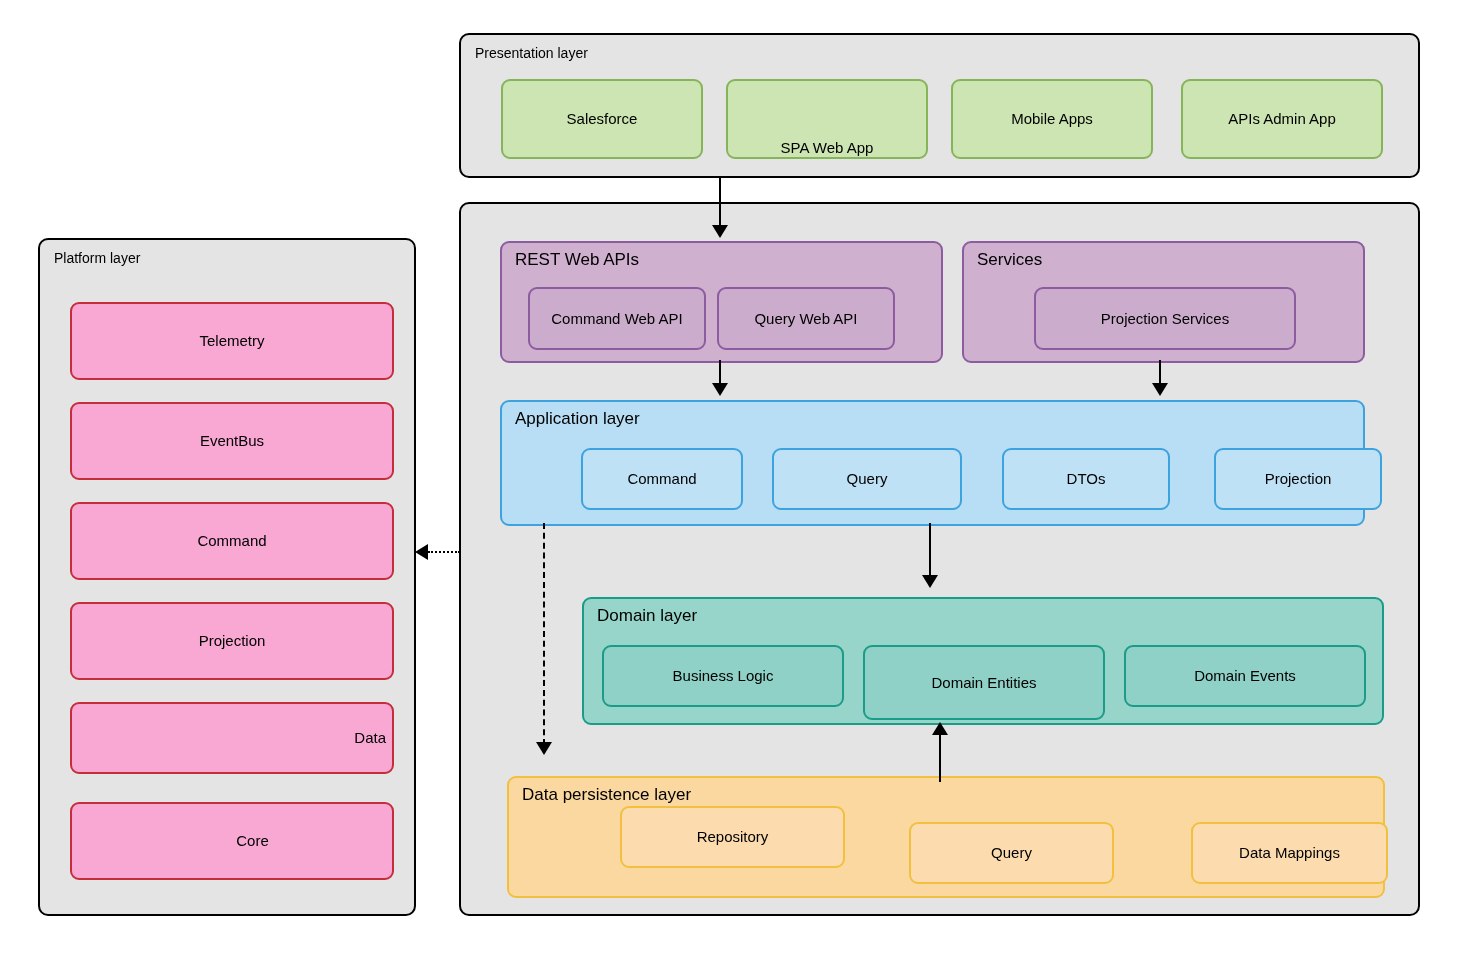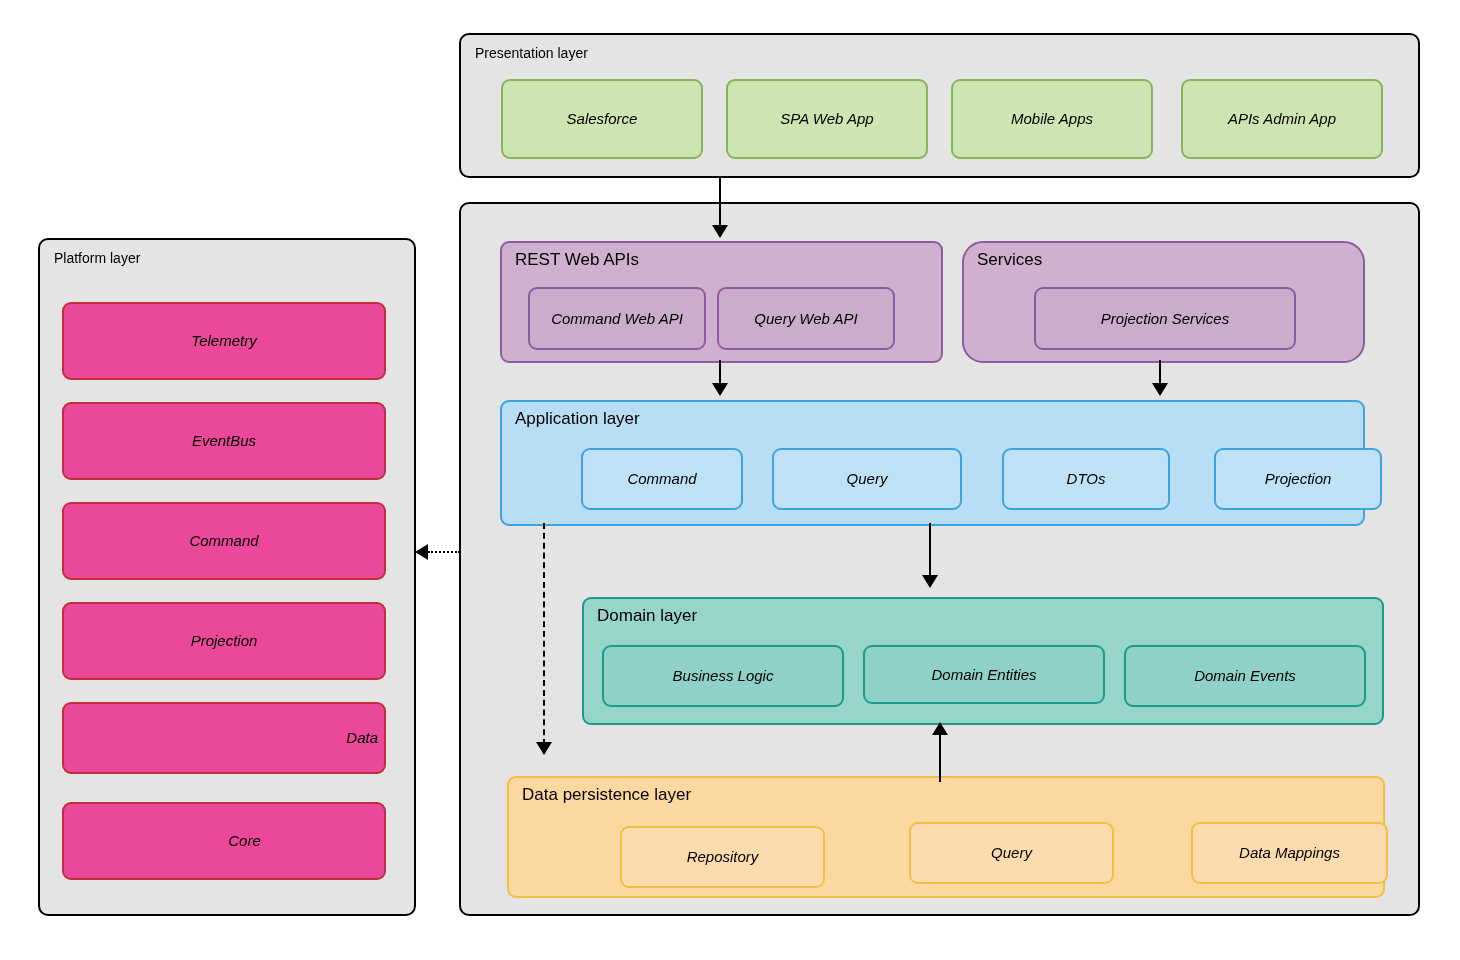--- a/index.html
+++ b/index.html
@@ -64,34 +64,33 @@
     border-width: 2px;
     border-style: solid;
     border-radius: 9px;
     display: flex;
     align-items: center;
     justify-content: center;
     text-align: center;
     font-size: 15px;
     line-height: 18px;
     padding: 0 6px;
-    font-style: italic;
   }
 
   
   .pal-green  { background: #cce5b2; border-color: #86b459; }
   .pal-purple { background: #cfb0cf; border-color: #8d5ca0; }
   .pal-purple-deep { background: #ccaccc; border-color: #8d5ca0; }
   .pal-blue   { background: #b8def5; border-color: #3da3de; }
   .pal-blue-node { background: #bfe1f6; border-color: #3da3de; }
   .pal-teal   { background: #97d5ca; border-color: #1a9c88; }
   .pal-teal-node { background: #8fd1c6; border-color: #1a9c88; }
   .pal-orange { background: #fcd8a1; border-color: #f1c040; }
   .pal-orange-node { background: #fcdcae; border-color: #f1c040; }
-  .pal-red    { background: #ec4899; border-color: #c42e3c; }
+  .pal-red    { background: #f9a8d4; border-color: #c42e3c; margin-left: 8px; }
 
   
   .conn-line {
     position: absolute;
     background: #000000;
   }
   .conn-v { width: 2px; }
 
   .conn-dashed-v {
     position: absolute;
@@ -153,21 +152,21 @@
       <span>Core</span>
     </div>
   </div>
 
   <div class="group" style="left:459px; top:33px; width:961px; height:145px;">
     <div class="grp-title">Presentation layer</div>
 
     <div class="node pal-green" style="left:40px; top:44px; width:202px; height:80px;">
       <span>Salesforce</span>
     </div>
-    <div class="node pal-green" style="left:265px; top:44px; width:202px; height:80px;">
+    <div class="node pal-green" style="left:265px; top:44px; width:202px; height:80px;align-items:flex-end;">
       <span>SPA Web App</span>
     </div>
     <div class="node pal-green" style="left:490px; top:44px; width:202px; height:80px;">
       <span>Mobile Apps</span>
     </div>
     <div class="node pal-green" style="left:720px; top:44px; width:202px; height:80px;">
       <span>APIs Admin App</span>
     </div>
   </div>
 
@@ -176,21 +175,21 @@
     <div class="band pal-purple" style="left:39px; top:37px; width:443px; height:122px;">
       <div class="band-title">REST Web APIs</div>
       <div class="node pal-purple-deep" style="left:26px; top:44px; width:178px; height:63px;">
         <span>Command Web API</span>
       </div>
       <div class="node pal-purple-deep" style="left:215px; top:44px; width:178px; height:63px;">
         <span>Query Web API</span>
       </div>
     </div>
 
-    <div class="band pal-purple" style="left:501px; top:37px; width:403px; height:122px;border-radius:21px;">
+    <div class="band pal-purple" style="left:501px; top:37px; width:403px; height:122px;">
       <div class="band-title">Services</div>
       <div class="node pal-purple-deep" style="left:70px; top:44px; width:262px; height:63px;">
         <span>Projection Services</span>
       </div>
     </div>
 
     <div class="band pal-blue" style="left:39px; top:196px; width:865px; height:126px;padding-left:28px;">
       <div class="band-title">Application layer</div>
       <div class="node pal-blue-node" style="left:79px; top:46px; width:162px; height:62px;">
         <span>Command</span>
@@ -204,31 +203,31 @@
       <div class="node pal-blue-node" style="left:712px; top:46px; width:168px; height:62px;">
         <span>Projection</span>
       </div>
     </div>
 
     <div class="band pal-teal" style="left:121px; top:393px; width:802px; height:128px;">
       <div class="band-title">Domain layer</div>
       <div class="node pal-teal-node" style="left:18px; top:46px; width:242px; height:62px;">
         <span>Business Logic</span>
       </div>
-      <div class="node pal-teal-node" style="left:279px; top:46px; width:242px; height:59px;text-align:center;">
+      <div class="node pal-teal-node" style="left:279px; top:46px; width:242px; height:75px;text-align:center;">
         <span>Domain Entities</span>
       </div>
       <div class="node pal-teal-node" style="left:540px; top:46px; width:242px; height:62px;">
         <span>Domain Events</span>
       </div>
     </div>
 
     <div class="band pal-orange" style="left:46px; top:572px; width:878px; height:122px;">
       <div class="band-title">Data persistence layer</div>
-      <div class="node pal-orange-node" style="left:111px; top:48px; width:205px; height:62px;">
+      <div class="node pal-orange-node" style="left:111px; top:28px; width:225px; height:62px;">
         <span>Repository</span>
       </div>
       <div class="node pal-orange-node" style="left:400px; top:44px; width:205px; height:62px;">
         <span>Query</span>
       </div>
       <div class="node pal-orange-node" style="left:682px; top:44px; width:197px; height:62px;">
         <span>Data Mappings</span>
       </div>
     </div>
 

